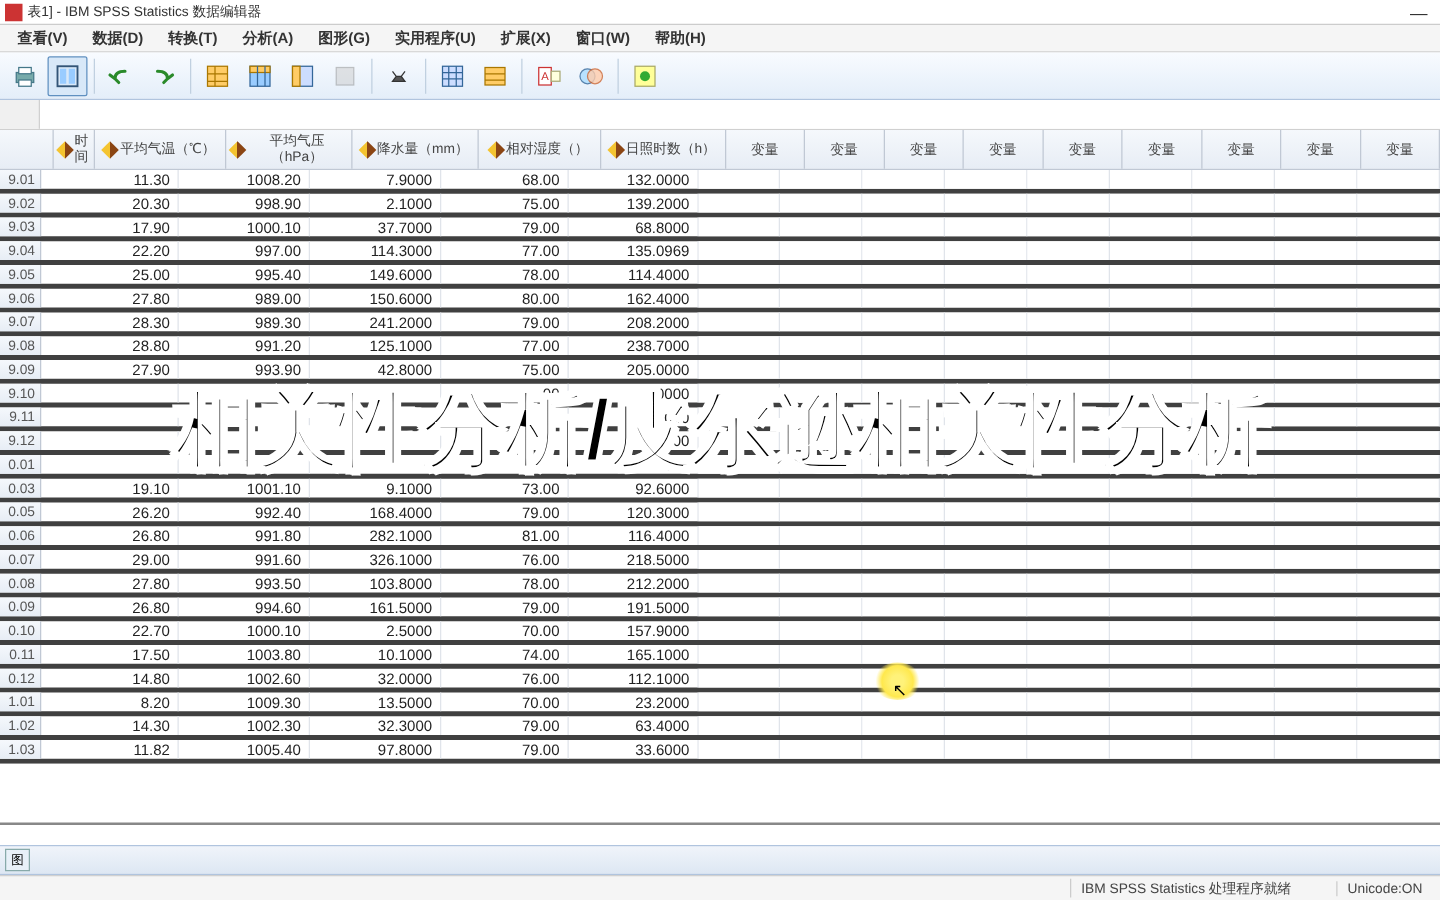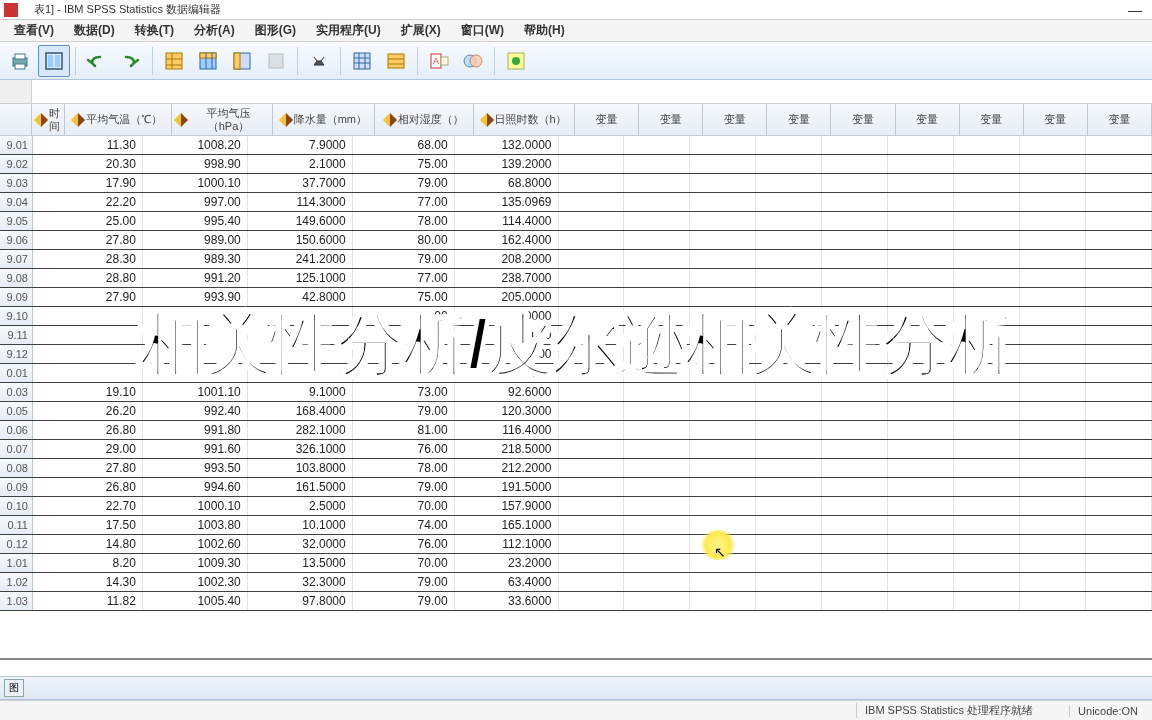--- a/index.html
+++ b/index.html
@@ -1,43 +1,43 @@
 <!DOCTYPE html>
 <html><head>
 <meta charset="utf-8">
 <style>
 * { margin: 0; padding: 0; box-sizing: border-box; font-family: "Microsoft YaHei", Arial, sans-serif; }
 body { background: #fff; width: 1152px; height: 720px; overflow: hidden; position: relative; }
 
-.titlebar { height: 20px; background: #fff; border-bottom: 1px solid #ccc; display: flex; align-items: center; padding: 0 4px; font-size: 11px; color: #333; gap: 12px; }
+.titlebar { height: 20px; background: #fff; border-bottom: 1px solid #ccc; display: flex; align-items: center; padding: 0 4px; font-size: 11px; color: #333; }
 .titlebar-icon { width: 14px; height: 14px; background: #c33; margin-right: 4px; display: inline-block; }
 .titlebar-spacer { flex: 1; }
 .titlebar-btn { font-size: 14px; padding: 0 6px; cursor: default; }
 
 .menubar { height: 22px; background: #f5f5f5; border-bottom: 1px solid #d0d0d0; display: flex; align-items: center; font-size: 12px; color: #333; padding: 0 4px; }
 .menubar-item { padding: 2px 10px; cursor: default; font-weight: bold; }
 
 .toolbar { height: 38px; background: linear-gradient(#f8fbff,#e4eef9); border-bottom: 1px solid #b0c4de; display: flex; align-items: center; padding: 2px 4px; gap: 2px; }
 .tool-btn { width: 32px; height: 32px; border: 1px solid transparent; display: flex; align-items: center; justify-content: center; cursor: default; border-radius: 2px; }
 .tool-btn.selected { border-color: #6090c0; background: #d8e8f8; }
 .tool-sep { width: 1px; height: 28px; background: #c0d0e0; margin: 0 3px; }
 
 .formula-bar { height: 24px; background: #fff; border-bottom: 1px solid #d0d0d0; display: flex; align-items: center; }
 .formula-cell { width: 32px; height: 100%; border-right: 1px solid #d0d0d0; background: #f0f0f0; }
 .formula-input { flex: 1; height: 100%; border: none; outline: none; padding: 0 6px; font-size: 12px; }
 
 .grid-wrap { position: relative; height: 556px; overflow: hidden; border-bottom: 2px solid #888; }
-.grid-header { display: flex; height: 32px; background: linear-gradient(#f5f8fc,#e7edf5); border-bottom: 1px solid #c0c8d4; }
+.grid-header { display: flex; height: 32px; background: linear-gradient(#f5f8fc,#e7edf5); border-bottom: 1px solid #c0c8d4; padding-left: 11px; }
 .rowhead-corner { width: 33px; border-right: 1px solid #c0c8d4; }
 .col-head { border-right: 1px solid #c0c8d4; display: flex; align-items: center; justify-content: center; font-size: 11px; color: #444; position: relative; padding: 2px 4px; }
 .col-head .pencil { width: 10px; height: 10px; background: linear-gradient(135deg,#f4c430 50%,#8b4513 50%); transform: rotate(-45deg); margin-right: 3px; flex-shrink: 0; }
 .col-head-text { text-align: center; line-height: 1.1; }
 
 .grid-body { overflow: hidden; }
-.grid-row { display: flex; height: 19px; border-bottom: 1px solid #404040; }
+.grid-row { display: flex; height: 19px; border-bottom: 4px solid #404040; }
 .row-head { width: 33px; border-right: 1px solid #c0c8d4; background: linear-gradient(#f5f8fc,#e7edf5); font-size: 11px; color: #555; display: flex; align-items: center; justify-content: flex-end; padding-right: 4px; }
 .cell { border-right: 1px solid #e0e4ea; font-size: 12px; color: #222; display: flex; align-items: center; justify-content: flex-end; padding: 0 6px; }
 .cell.empty { background: #fff; }
 
 .bottom-bar { position: absolute; left:0; right:0; bottom: 20px; height: 24px; background: linear-gradient(#f0f4fa,#dde7f3); border-top: 1px solid #b0c4de; border-bottom: 1px solid #b0c4de; display: flex; align-items: center; padding: 0 4px; }
 .view-tab { width: 20px; height: 18px; border: 1px solid #8aa; background: #e8f0f8; margin-right: 4px; display:flex; align-items:center; justify-content:center; font-size:10px; }
 
 .center-handle { position:absolute; bottom:18px; left:50%; transform:translateX(-50%); width:40px; height:8px; }
 .center-handle::before { content:"● ● ●"; font-size:6px; color:#888; letter-spacing:2px; }
 

